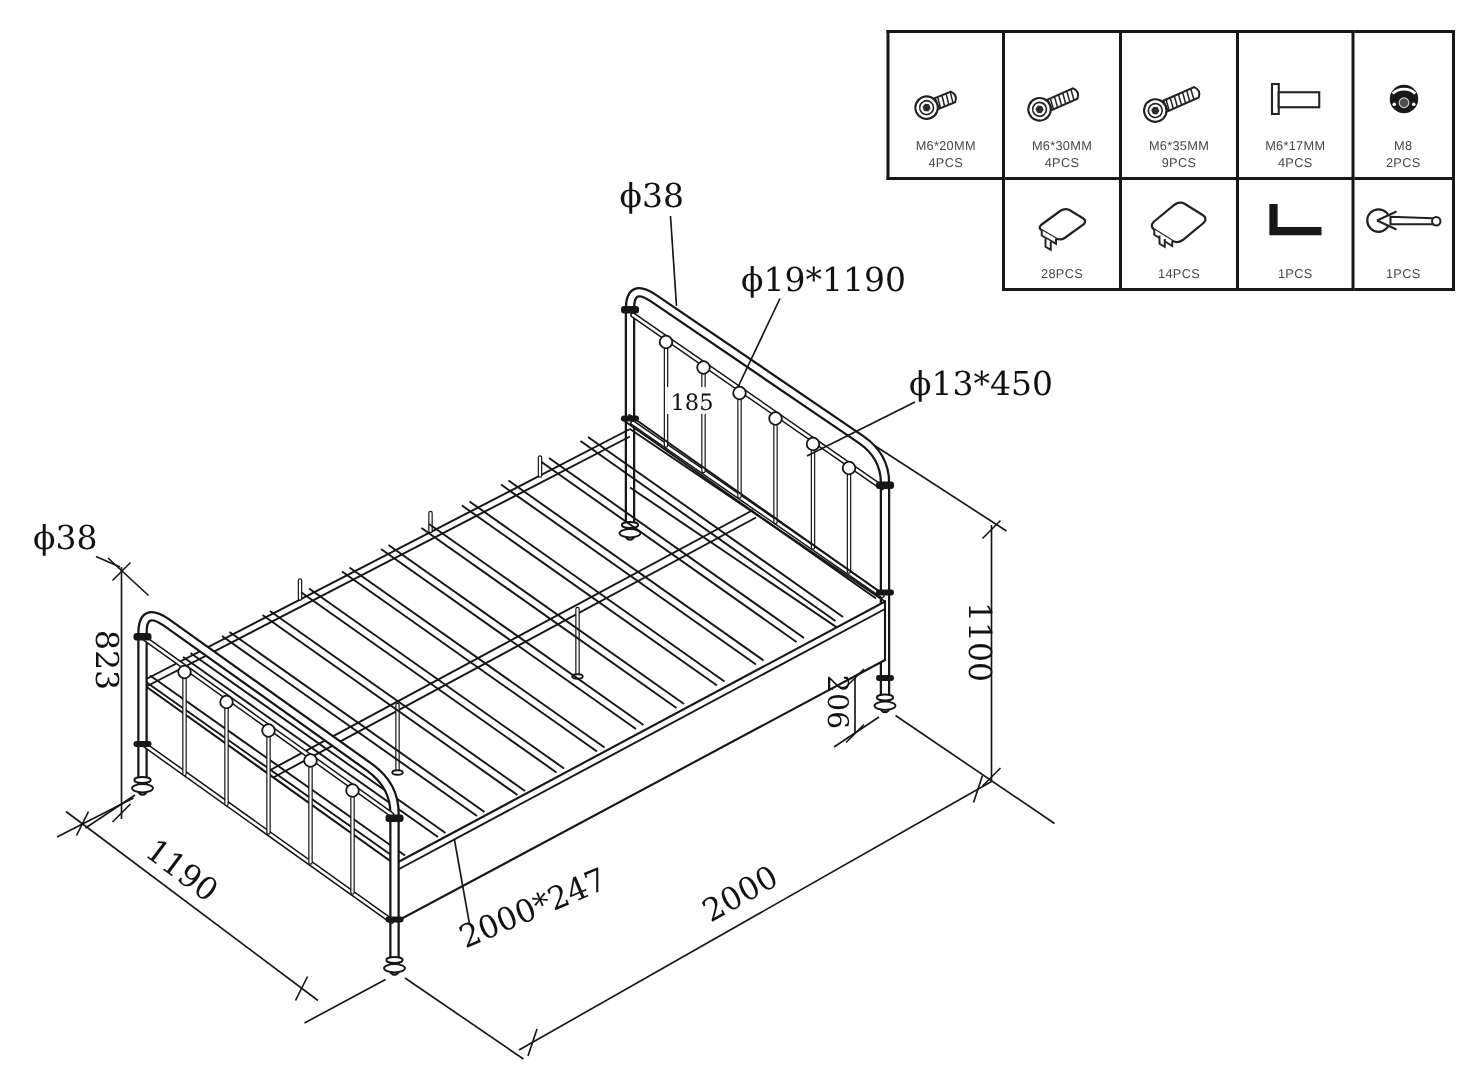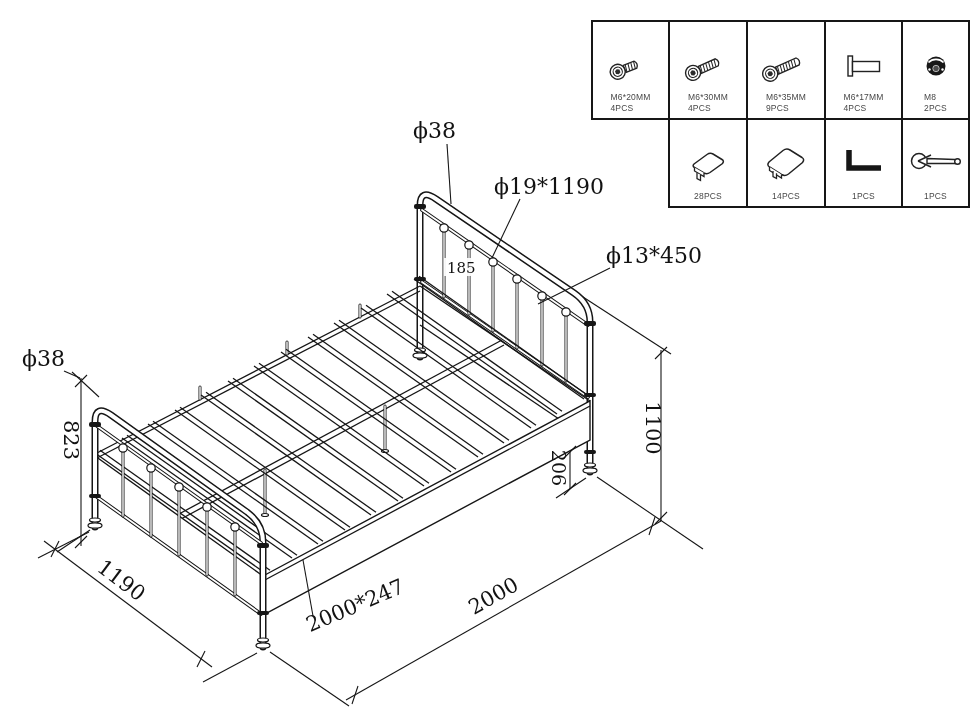--- a/index.html
+++ b/index.html
@@ -22,23 +22,23 @@
   text.dm{font-family:"DejaVu Serif","Liberation Serif",serif;fill:#121212;}
 
   
   table.hw{position:absolute;left:591px;top:20px;width:377px;border-collapse:collapse;
            table-layout:fixed;background:transparent;}
   table.hw td{border:2px solid #171717;padding:0;vertical-align:middle;}
   table.hw td.ghost{border:none;}
   .cell{display:flex;flex-direction:column;align-items:center;justify-content:flex-end;
         height:100%;padding:2px 0 4px 0;box-sizing:border-box;}
   .cell svg{position:static;display:block;margin:0 auto;}
-  .lbl{font-size:8.5px;line-height:1.3;color:#474747;letter-spacing:.2px;}
+  .lbl{font-size:8.5px;line-height:1.3;color:#474747;text-align:center;letter-spacing:.2px;}
   tr.r1 .cell{height:96px;}
-  tr.r2 .cell{height:86px;}
+  tr.r2 .cell{height:72px;}
 </style>
 </head>
 <body>
 
 <div class="canvas">
 
 <svg width="975" height="713" viewBox="0 0 975 713">
 
   <g>
     <path class="k7" d="M 420,357 L 420,206 Q 420,188 436,199 L 574,293 Q 590,304 590,322 L 590,472"></path>

